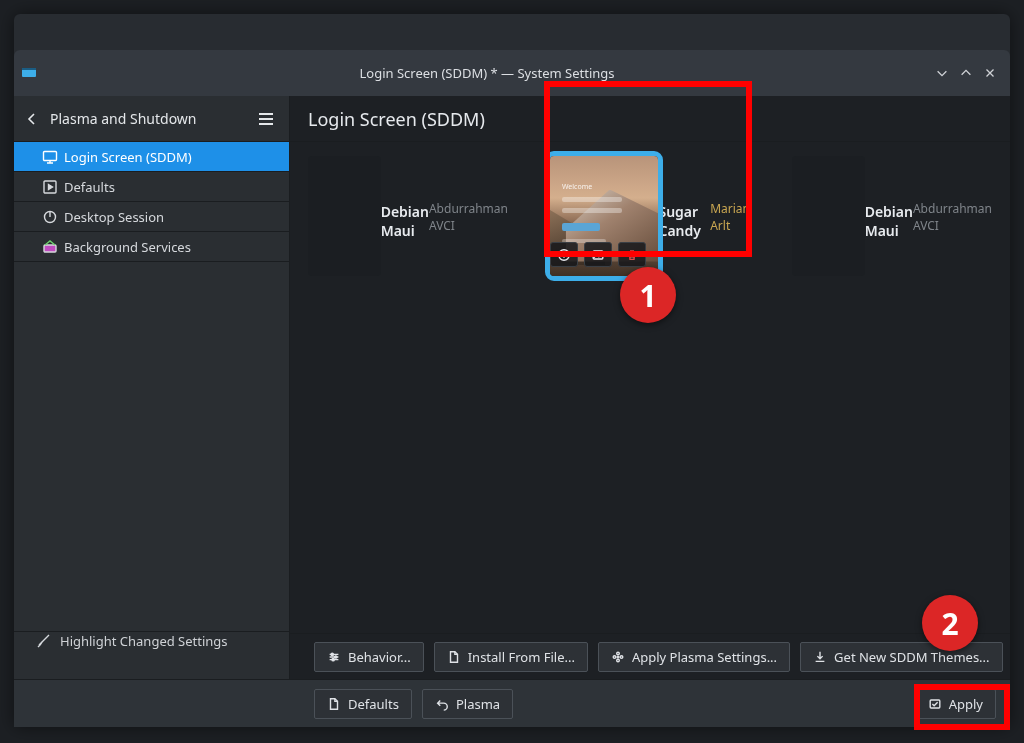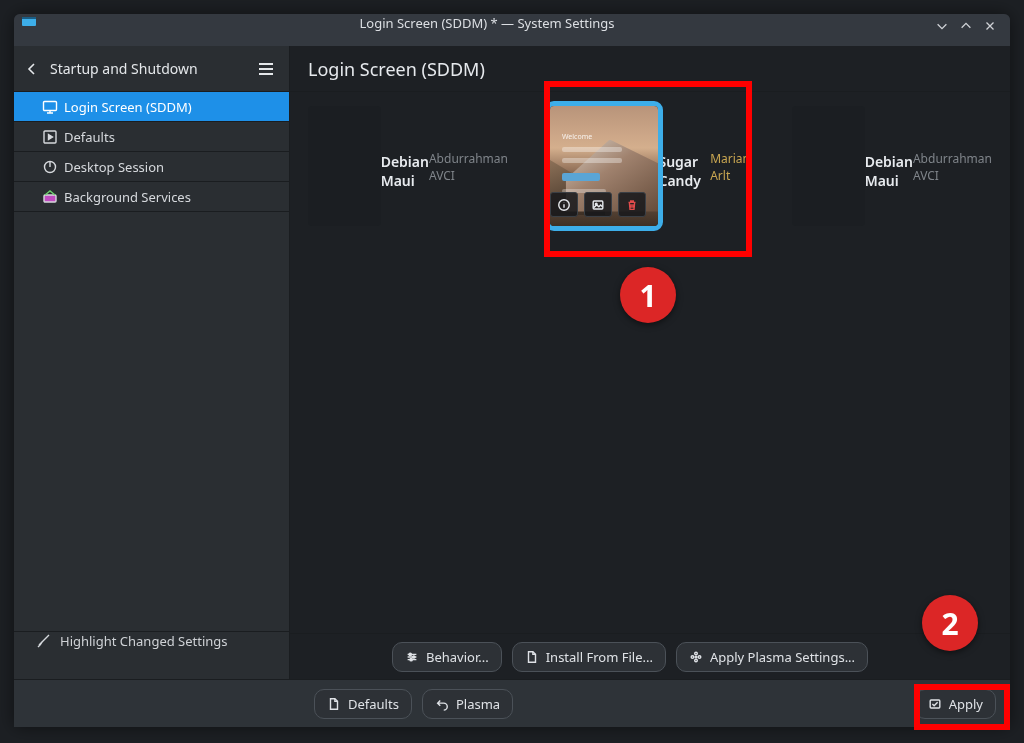--- a/index.html
+++ b/index.html
@@ -25,21 +25,21 @@
   html,body{margin:0;padding:0;width:1024px;height:743px;font-family:"Noto Sans","Segoe UI",Arial,sans-serif;font-size:13px;color:var(--text);background:#202326;overflow:hidden;}
   .window{position:absolute;inset:0;background:var(--bg-content);display:flex;flex-direction:column;}
 
   
   .desktop-edge{position:absolute;top:0;bottom:0;width:14px;z-index:-1;}
   .desktop-edge.left{left:0;background:linear-gradient(180deg,#2b4c6e 0%, #0e2238 40%, #1a344f 100%);}
   .desktop-edge.right{right:0;background:linear-gradient(180deg,#d9773b 0%, #331a0e 60%, #6a3d25 100%);}
 
   .frame{position:absolute;left:14px;right:14px;top:14px;bottom:16px;background:var(--bg-window);border-radius:6px 6px 0 0;display:flex;flex-direction:column;box-shadow:0 0 18px rgba(0,0,0,.5);}
 
-  .titlebar{height:32px;display:flex;align-items:flex-start;background:var(--bg-titlebar);border-radius:6px 6px 0 0;position:relative;}
+  .titlebar{height:46px;display:flex;align-items:center;background:var(--bg-titlebar);border-radius:6px 6px 0 0;position:relative;margin-top:36px;}
   .titlebar .app-icon{width:30px;display:flex;justify-content:center;align-items:center;}
   .titlebar .title{flex:1;text-align:center;font-size:13px;color:#dcdfe3;}
   .titlebar .winctl{display:flex;padding-right:8px;}
   .titlebar .winctl .wbtn{width:24px;height:24px;display:flex;align-items:center;justify-content:center;color:#cfd2d6;cursor:pointer;}
   .titlebar .winctl .wbtn svg{width:14px;height:14px;stroke:currentColor;stroke-width:1.5;fill:none;}
 
   .body{flex:1;display:flex;min-height:0;}
 
   
   .sidebar{width:276px;background:var(--bg-sidebar);display:flex;flex-direction:column;border-right:1px solid var(--divider);}
@@ -80,21 +80,21 @@
   .mtn-left{position:absolute;left:0;top:45%;width:55px;height:55px;background:linear-gradient(160deg,#8d7158,#33271e);clip-path:polygon(0 0,100% 60%,100% 100%,0 100%);}
   .login-box{position:absolute;left:12px;top:26px;display:flex;flex-direction:column;gap:6px;}
   .login-box .lbl{font-size:7px;color:#fff;opacity:.85;}
   .login-box .field{width:60px;height:5px;background:rgba(255,255,255,.35);border-radius:2px;}
   .login-box .btn{width:38px;height:8px;background:#5aa5d6;border-radius:2px;margin-top:4px;}
   .login-box .link{width:44px;height:4px;background:rgba(255,255,255,.3);border-radius:2px;margin-top:2px;}
 
   
   .actionbar{height:46px;display:flex;align-items:center;gap:10px;padding:0 14px;border-top:1px solid var(--divider);background:var(--bg-content);}
   .actionbar .spacer{width:78px;}
-  .abtn{height:30px;display:inline-flex;align-items:center;gap:7px;padding:0 12px;background:var(--btn-bg);border:1px solid var(--btn-border);border-radius:10px;color:#dfe2e6;font-size:13px;cursor:pointer;white-space:nowrap;}
+  .abtn{height:30px;display:inline-flex;align-items:center;gap:7px;padding:0 12px;background:var(--btn-bg);border:1px solid var(--btn-border);border-radius:2px;color:#dfe2e6;font-size:13px;cursor:pointer;white-space:nowrap;}
   .abtn svg{width:14px;height:14px;stroke:currentColor;fill:none;stroke-width:1.6;}
 
   
   .winfooter{height:48px;display:flex;align-items:center;gap:10px;padding:0 14px;border-top:1px solid var(--divider);background:var(--bg-footer);}
   .winfooter .r{margin-left:auto;}
 
   
   .annot{position:absolute;z-index:50;pointer-events:none;}
   .annot-box{border:6px solid var(--highlight);}
   .annot-circle{width:56px;height:56px;border-radius:50%;background:var(--red);color:#fff;display:flex;align-items:center;justify-content:center;font-size:30px;font-weight:700;box-shadow:0 2px 6px rgba(0,0,0,.5);}
@@ -138,21 +138,21 @@
 
   <div class="body">
 
     <div class="sidebar">
       <div class="sidebar-header">
         <div class="back">
           <svg viewBox="0 0 16 16">
                 <path d="M10 3 L5 8 L10 13"></path>
               </svg>
         </div>
-        <div class="sh-title">Startup and Shutdown</div>
+        <div class="sh-title">Plasma and Shutdown</div>
         <div class="burger">
           <svg viewBox="0 0 18 18">
                 <path d="M2 4 H16 M2 9 H16 M2 14 H16"></path>
               </svg>
         </div>
       </div>
 
       <div class="nav-item selected">
         <span class="nicon">
               <svg viewBox="0 0 16 16">
@@ -278,20 +278,26 @@
         <div class="abtn">
           <svg viewBox="0 0 16 16">
                 <circle cx="4" cy="8" r="1.5"></circle>
                 <circle cx="8" cy="4" r="1.5"></circle>
                 <circle cx="12" cy="8" r="1.5"></circle>
                 <circle cx="8" cy="12" r="1.5"></circle>
                 <circle cx="8" cy="8" r="1"></circle>
               </svg>
           <span>Apply Plasma Settings...</span>
         </div>
+        <div class="abtn">
+          <svg viewBox="0 0 16 16">
+                <path d="M8 2 V10 M5 7 L8 10 L11 7 M3 13 H13"></path>
+              </svg>
+          <span>Get New SDDM Themes...</span>
+        </div>
       </div>
 
     </div>
   </div>
 
   <div class="winfooter">
     <div style="width:276px"></div>
     <div class="abtn">
       <svg viewBox="0 0 16 16">
             <path d="M4 2 H9 L12 5 V14 H4 Z"></path>

